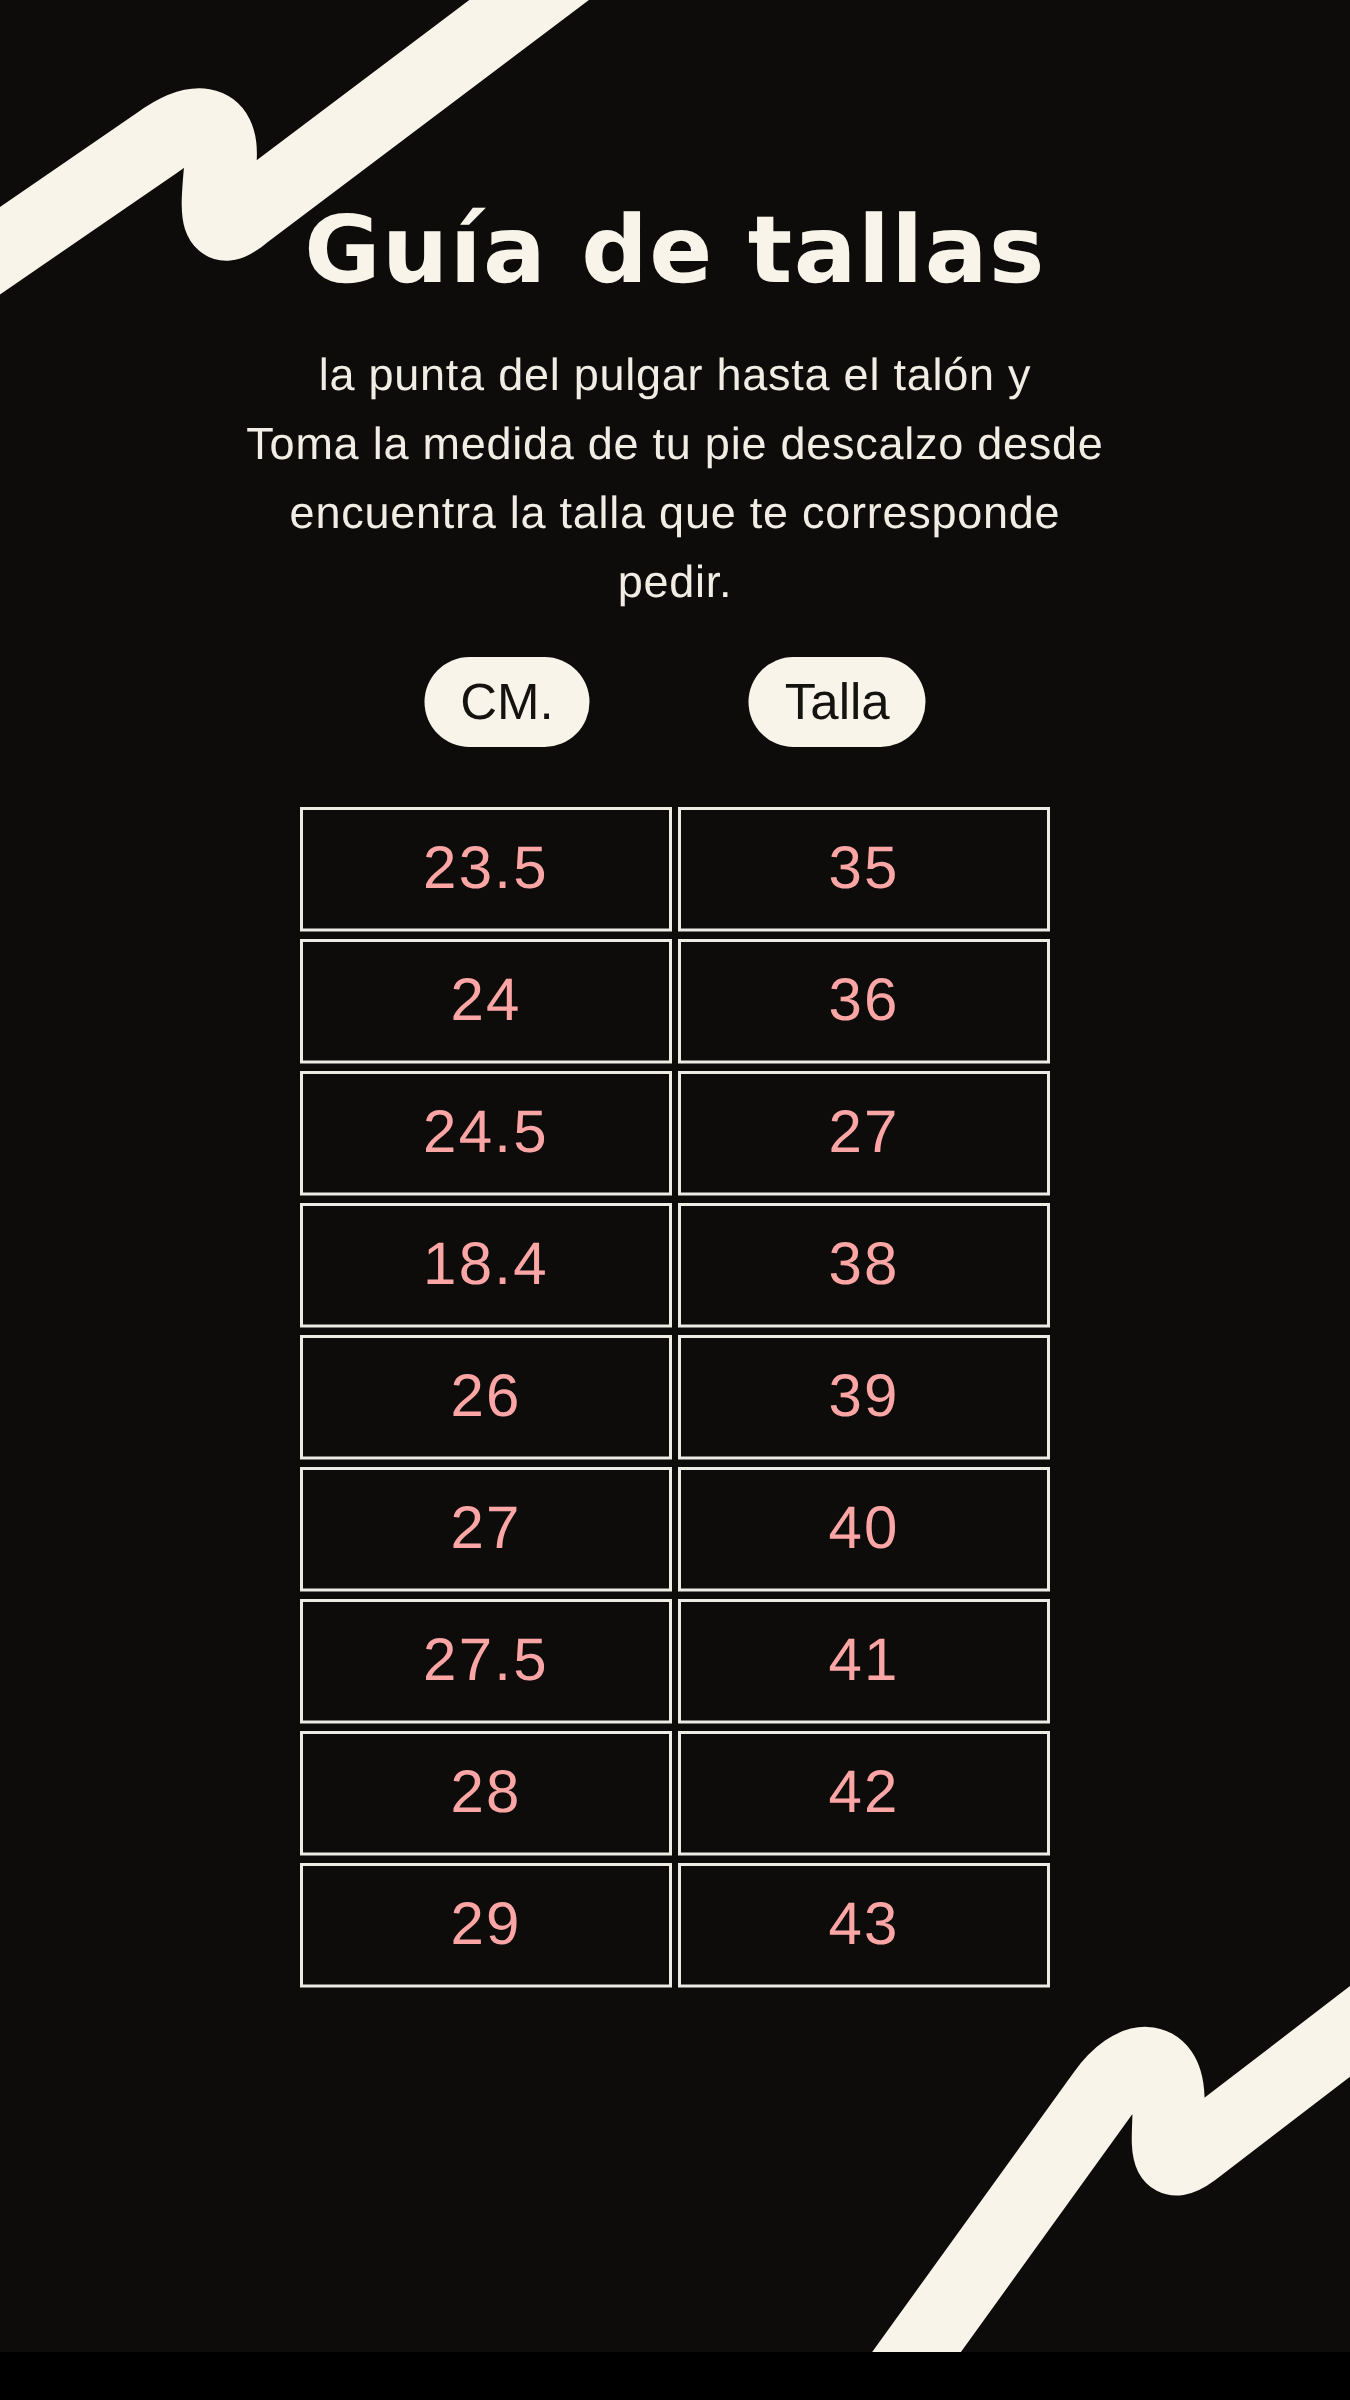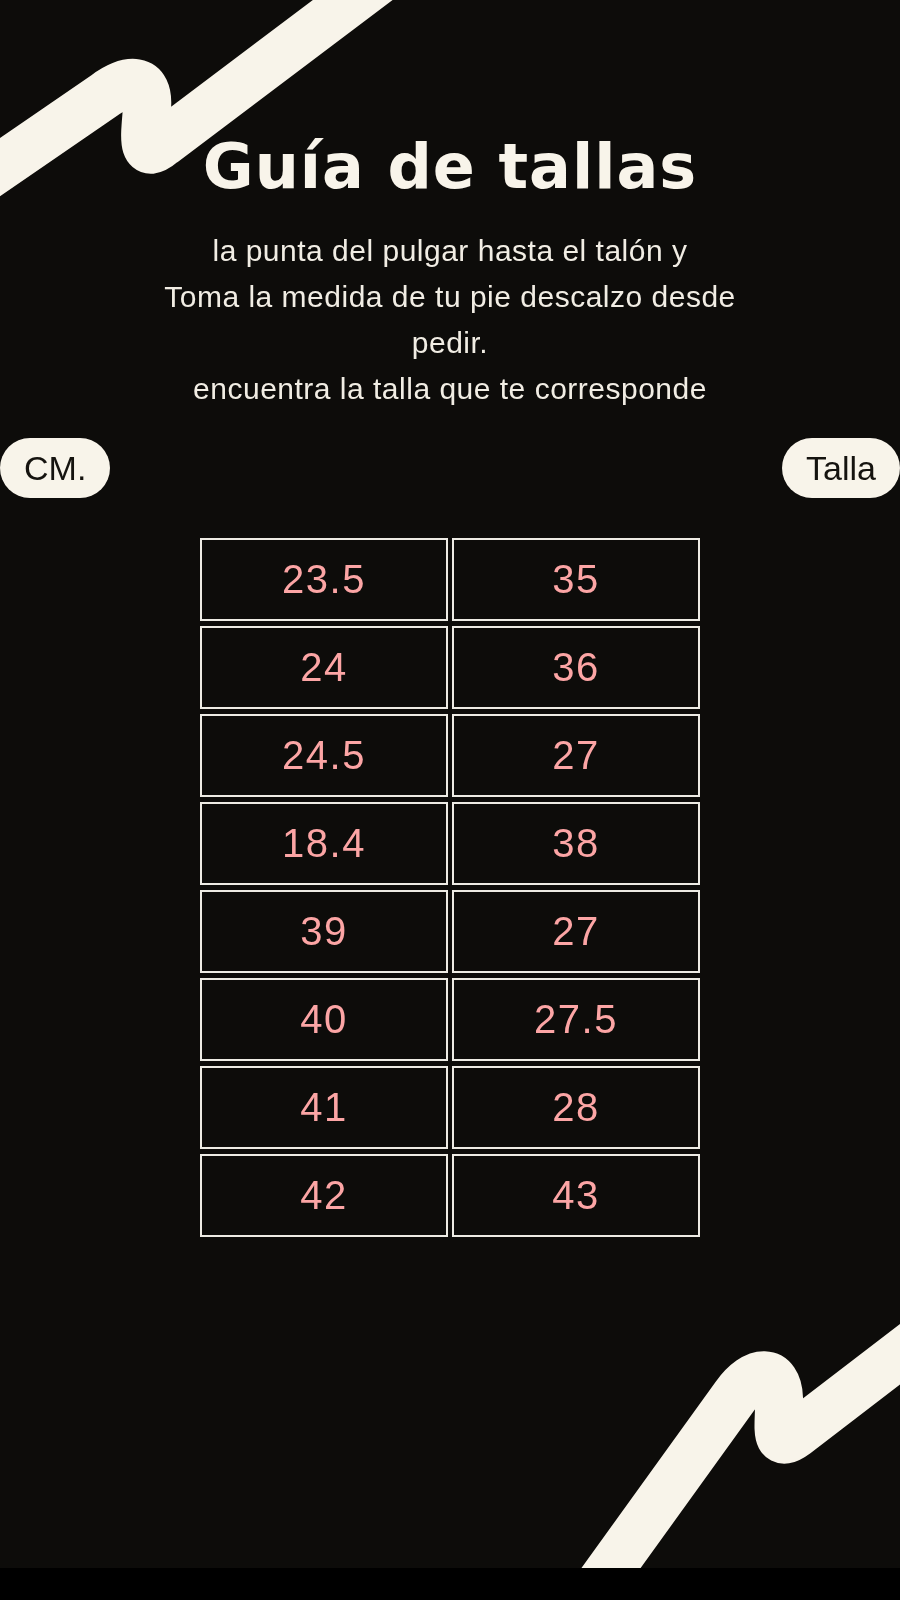--- a/index.html
+++ b/index.html
@@ -31,21 +31,21 @@
     text-align: center;
     font-size: 30px;
     line-height: 46px;
     letter-spacing: 0.5px;
     color: #f1ede4;
   }
 
   .pills {
     margin-top: 26px;
     display: flex;
-    justify-content: space-between;
+    justify-content: center;
     gap: 106px;
   }
   .pill {
     height: 60px;
     padding: 0 24px;
     border-radius: 31px;
     background: #f8f4ea;
     color: #15130f;
     font-size: 34px;
     display: flex;
@@ -84,41 +84,43 @@
 
   <svg class="deco deco-br" width="380" height="300" viewBox="0 0 380 300">
     <path d="M 55 350 L 215 128 C 235 100 258 100 259 130 C 260 156 252 184 276 166 L 430 48" fill="none" stroke="#f8f4ea" stroke-width="48" stroke-linecap="round" stroke-linejoin="round"></path>
   </svg>
 
   <h1 class="page-title">Guía de tallas</h1>
 
   <div class="intro">
       <div>la punta del pulgar hasta el talón y</div>
       <div>Toma la medida de tu pie descalzo desde</div>
+      <div>encuentra la talla que te corresponde</div>
       <div>pedir.</div>
-      <div>encuentra la talla que te corresponde</div>
     </div>
 
   <div class="pills">
     <div class="pill">CM.</div>
     <div class="pill">Talla</div>
   </div>
 
   <div class="size-table">
       <div class="cell">23.5</div>
       <div class="cell">35</div>
       <div class="cell">24</div>
       <div class="cell">36</div>
       <div class="cell">24.5</div>
       <div class="cell">27</div>
       <div class="cell">18.4</div>
       <div class="cell">38</div>
+      <div class="cell">26</div>
       <div class="cell">39</div>
       <div class="cell">27</div>
       <div class="cell">40</div>
       <div class="cell">27.5</div>
       <div class="cell">41</div>
       <div class="cell">28</div>
       <div class="cell">42</div>
+      <div class="cell">29</div>
       <div class="cell">43</div>
     </div>
 
 </div>
 
 </body></html>

